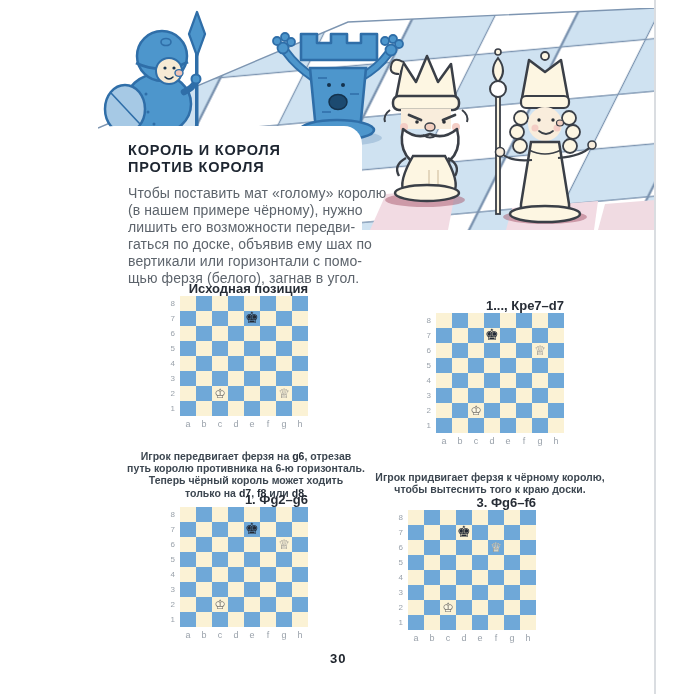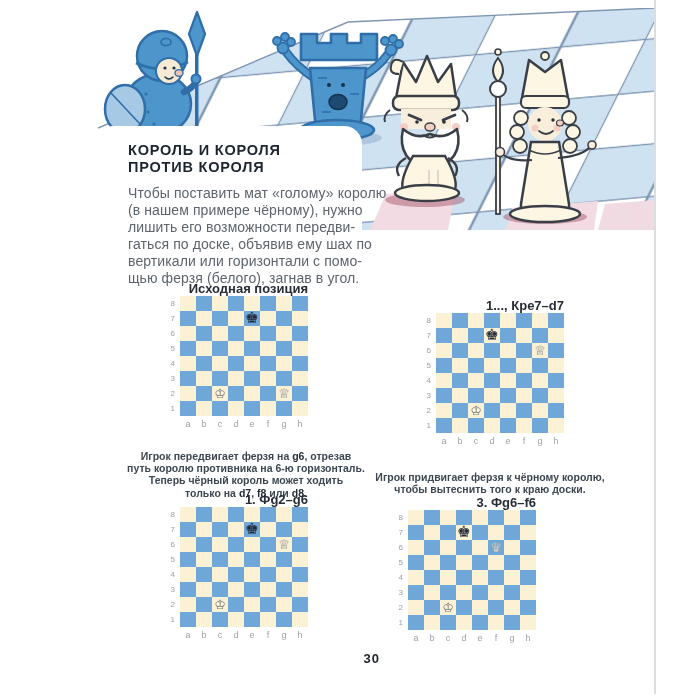--- a/index.html
+++ b/index.html
@@ -43,21 +43,21 @@
   .sq.dark{background:var(--board-dark,#6FA8D8);}
   .sq.light{background:var(--board-light,#FBF2D5);}
   .files{grid-column:2;grid-row:3;display:flex;margin-top:3px;}
   .files span{width:16px;text-align:center;font-size:9px;color:#9aa2ab;}
   .piece{position:absolute;left:0;top:0;width:16px;height:15px;display:flex;
          align-items:center;justify-content:center;font-family:"DejaVu Sans",sans-serif;}
   .piece .pfill{position:absolute;color:#FDF8E6;font-size:13px;line-height:15px;}
   .piece .pout{position:relative;color:#74716a;font-size:13px;line-height:15px;}
   .piece.black .pout{color:#222A37;font-size:15.5px;}
 
-  .page-number{position:absolute;left:330px;top:651px;width:50px;text-align:right;
+  .page-number{position:absolute;left:330px;top:651px;width:50px;text-align:left;
                font-size:13px;font-weight:800;color:#20262e;letter-spacing:1px;}
   .page-edge{position:absolute;left:654px;top:0;width:2px;height:694px;background:#dadde1;}
 </style>
 </head>
 <body>
 
 <div id="page">
 
   <svg id="illu" viewBox="0 0 557 222">
     <defs>

